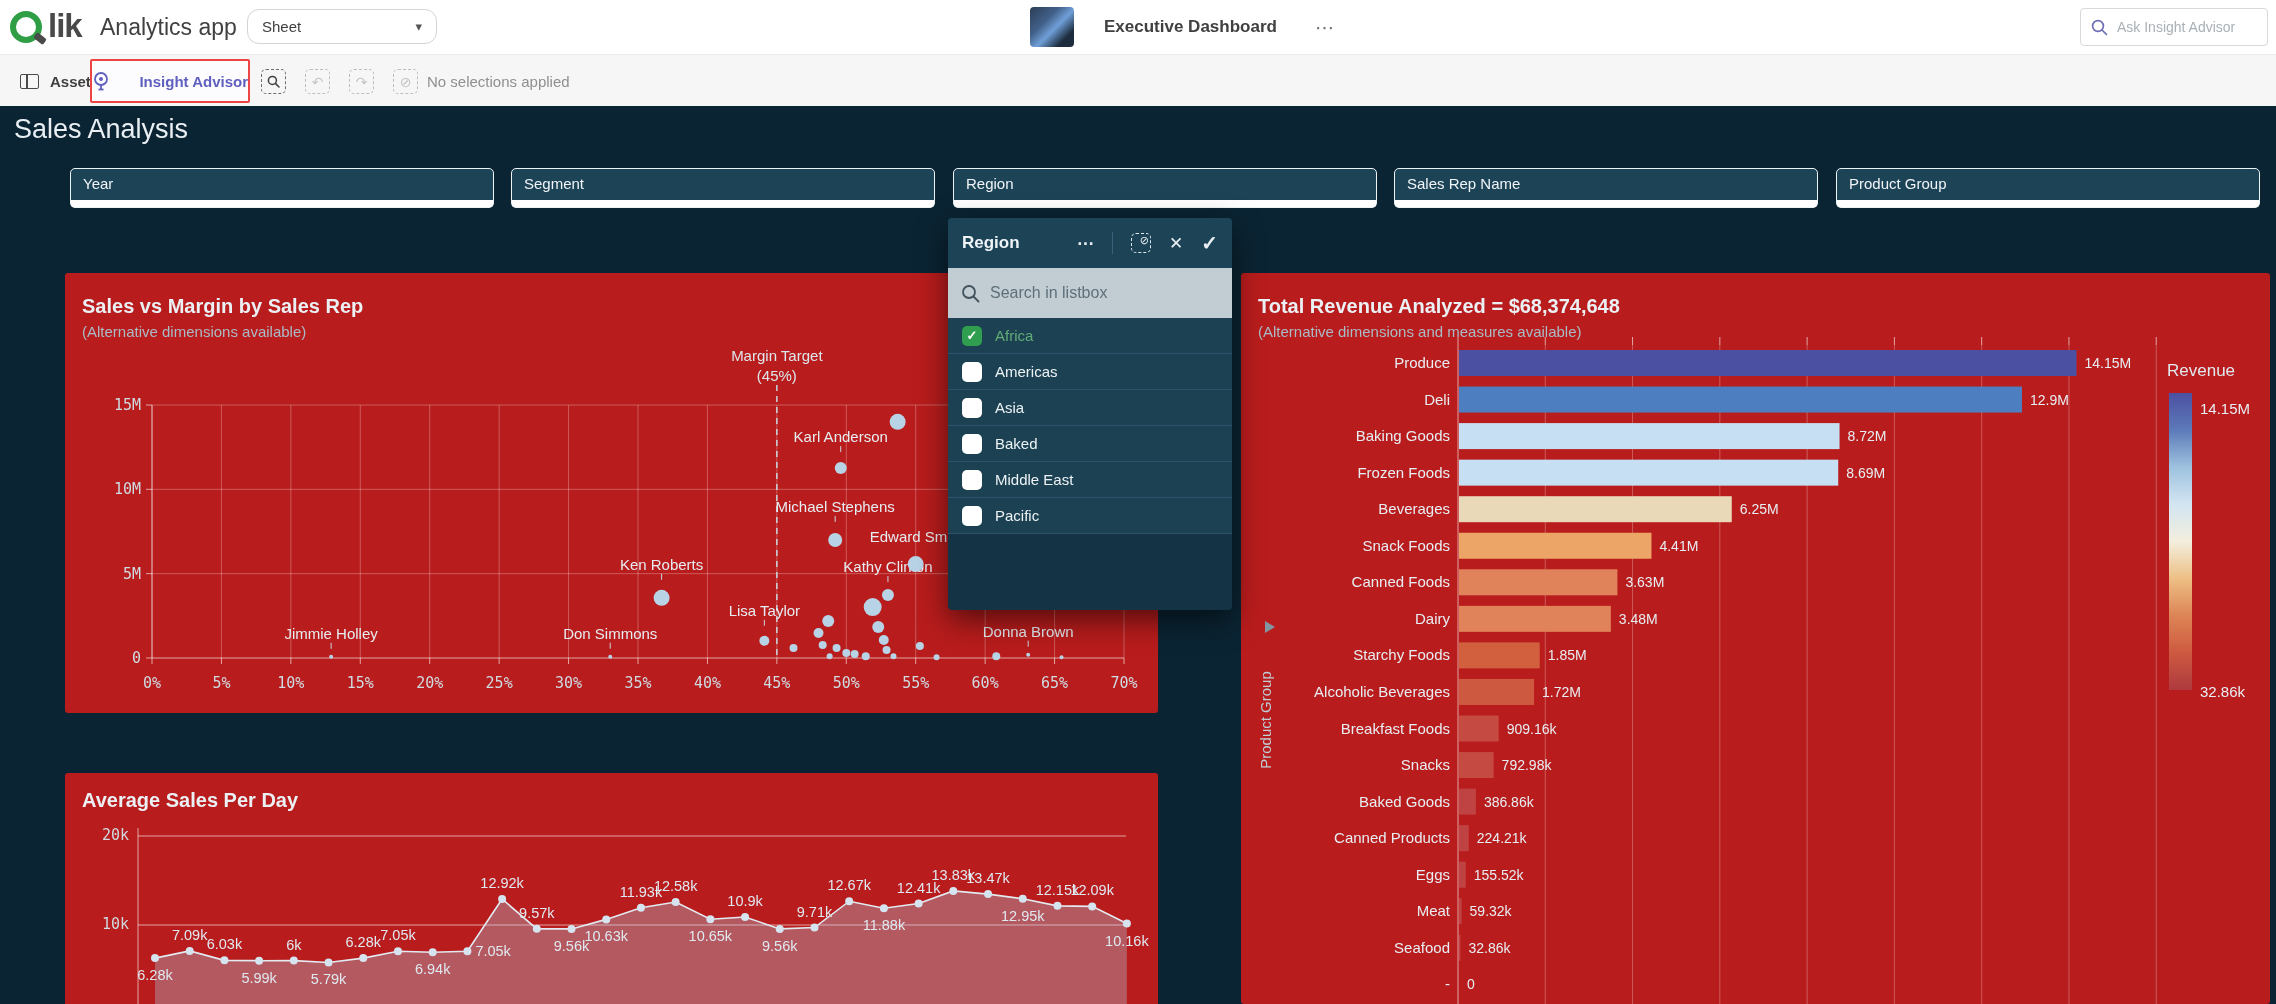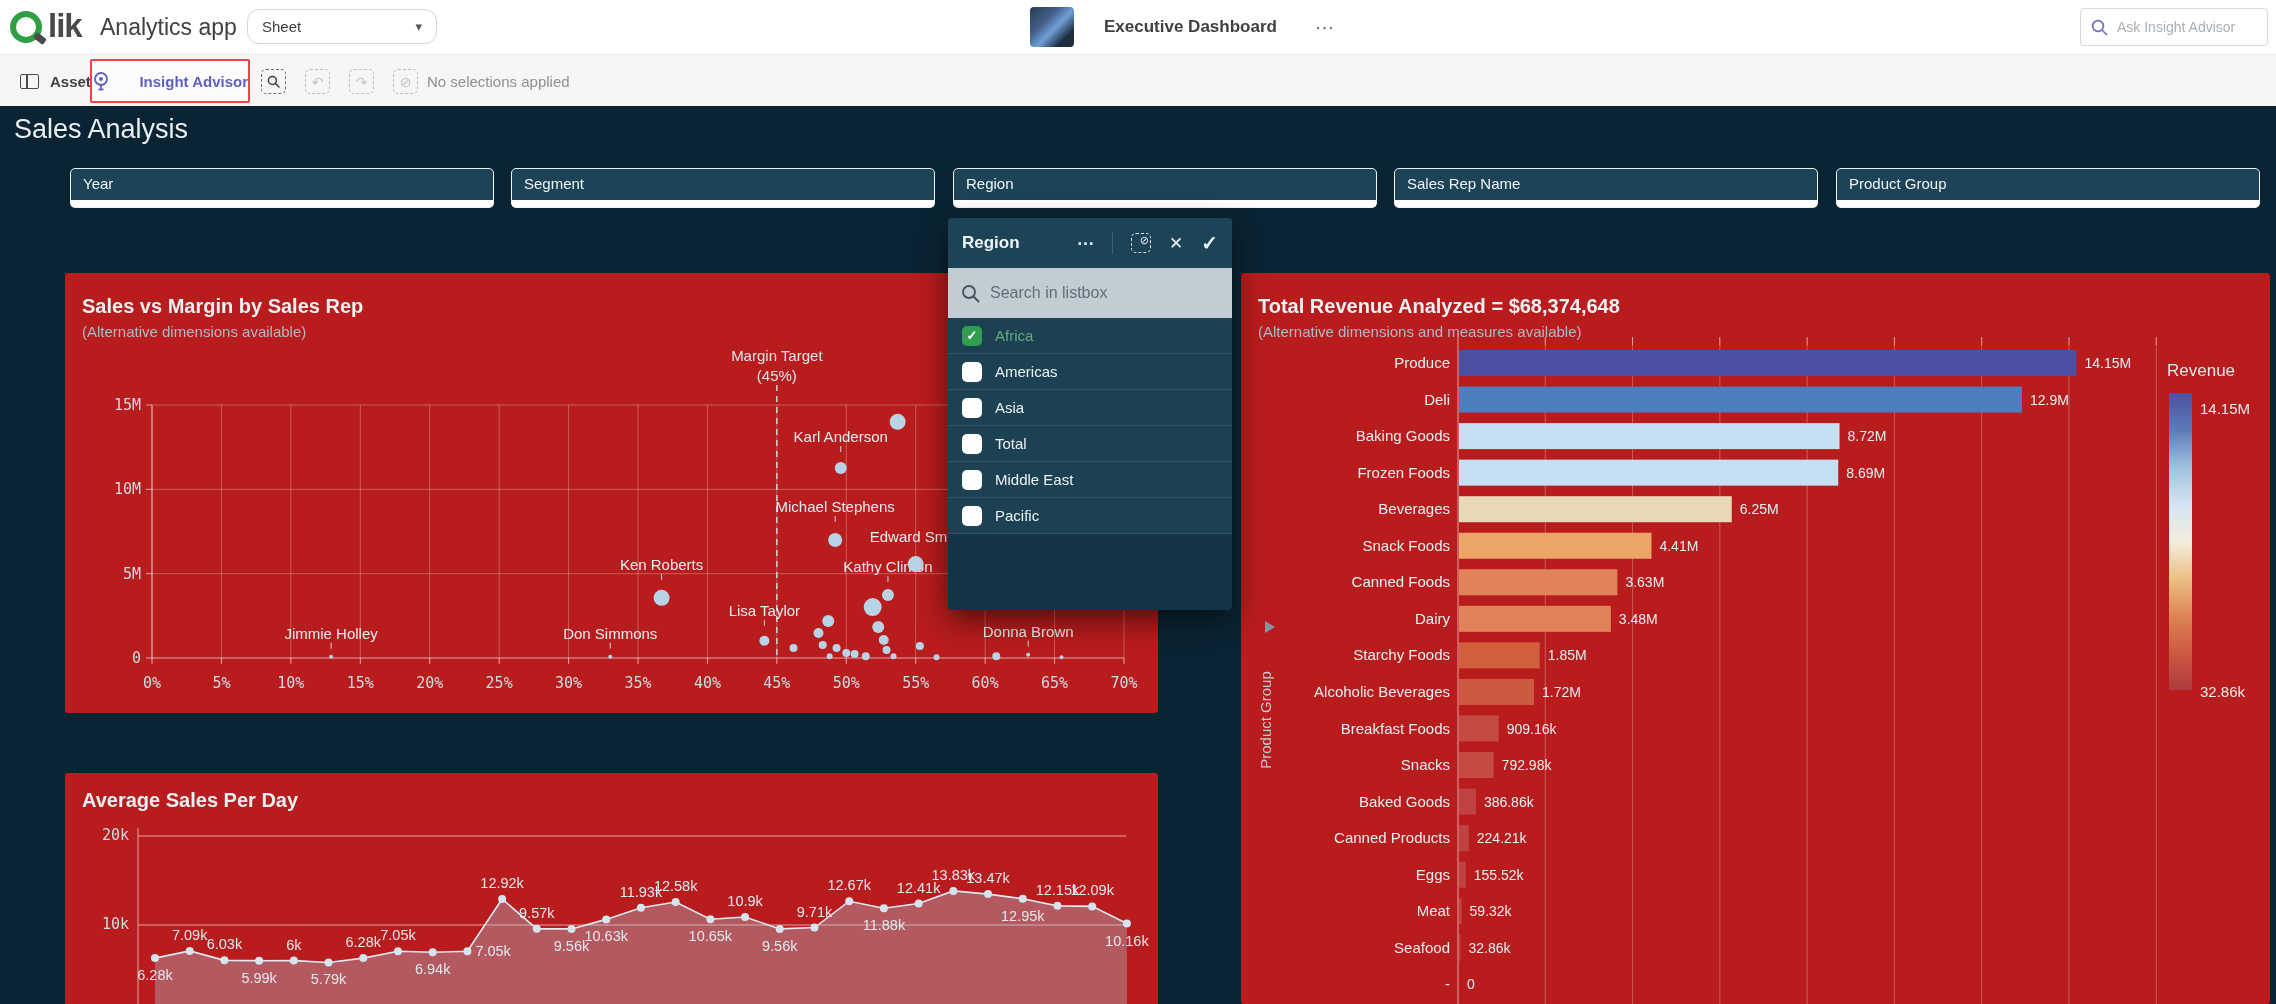--- a/index.html
+++ b/index.html
@@ -457,21 +457,21 @@
   <div class="rp-row">
     <span class="cbox"></span>
     <span class="rlbl">Americas</span>
   </div>
   <div class="rp-row">
     <span class="cbox"></span>
     <span class="rlbl">Asia</span>
   </div>
   <div class="rp-row">
     <span class="cbox"></span>
-    <span class="rlbl">Total</span>
+    <span class="rlbl">Baked</span>
   </div>
   <div class="rp-row">
     <span class="cbox"></span>
     <span class="rlbl">Middle East</span>
   </div>
   <div class="rp-row">
     <span class="cbox"></span>
     <span class="rlbl">Pacific</span>
   </div>
 </div>

